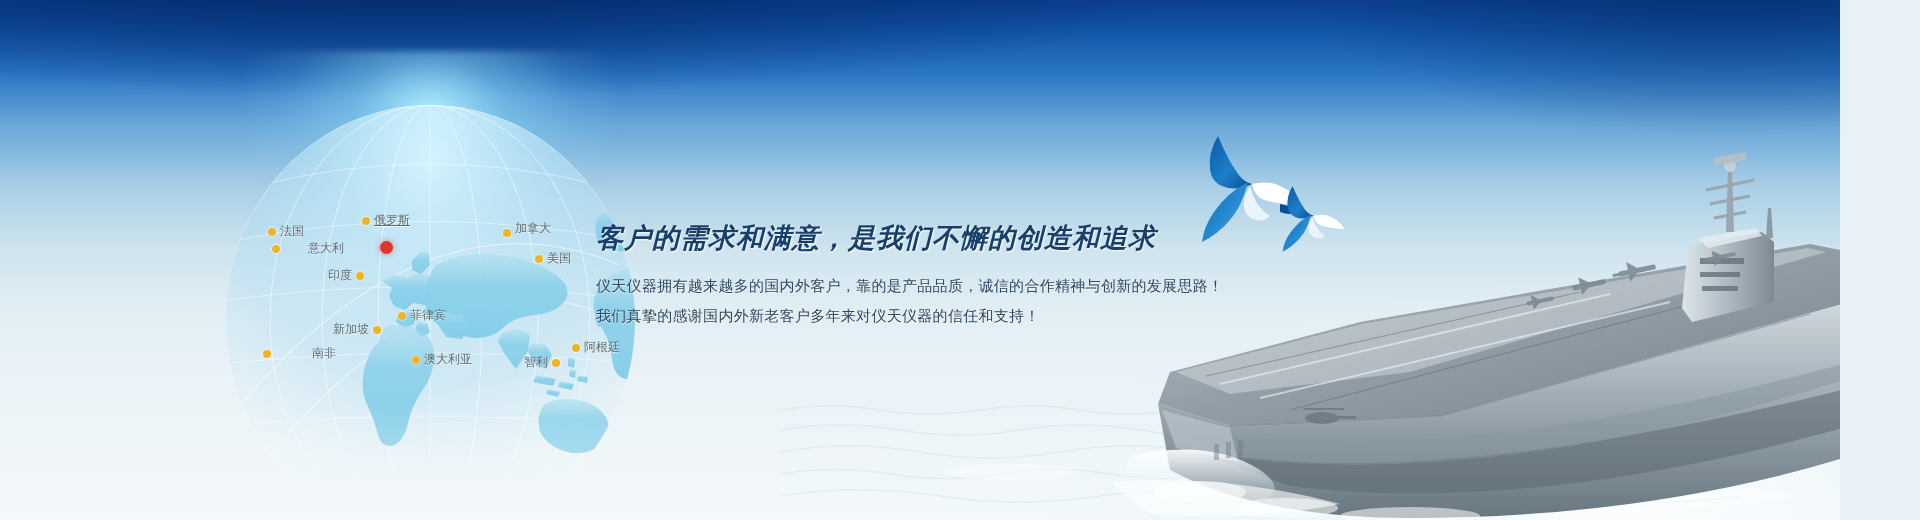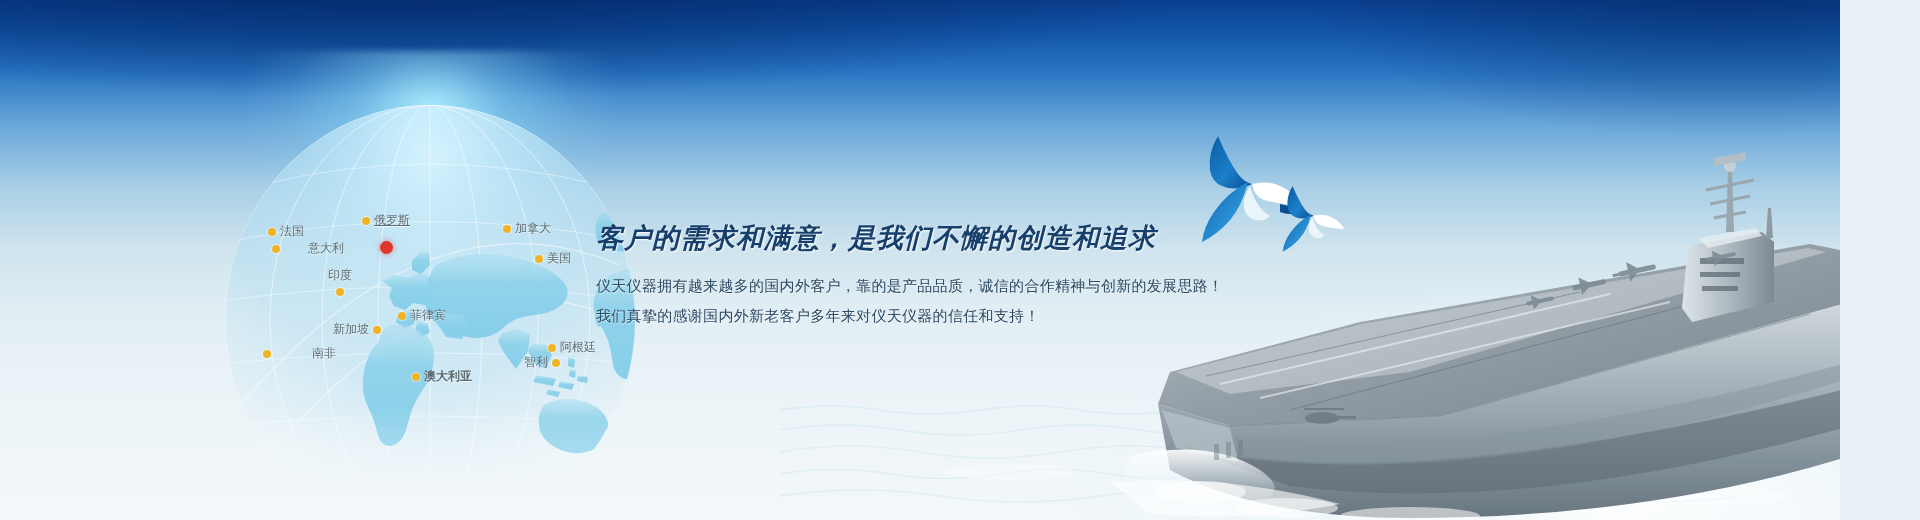--- a/index.html
+++ b/index.html
@@ -221,53 +221,53 @@
       <span class="dot"></span>
     </div>
     <div class="pin rev" style="left:272px; top:240px;gap:28px;">
       <span>意大利</span>
       <span class="dot"></span>
     </div>
     <div class="pin rev" style="left:362px; top:212px;text-decoration:underline;">
       <span>俄罗斯</span>
       <span class="dot"></span>
     </div>
-    <div class="pin rev" style="left:503px; top:220px;">
+    <div class="pin rev" style="left:503px; top:220px;align-items:flex-end;">
       <span>加拿大</span>
       <span class="dot"></span>
     </div>
     <div class="pin rev" style="left:507px; top:250px;margin-left:28px;">
       <span>美国</span>
       <span class="dot"></span>
     </div>
-    <div class="pin" style="left:328px; top:267px;flex-direction:column;">
+    <div class="pin" style="left:328px; top:267px;">
       <span>印度</span>
       <span class="dot"></span>
     </div>
     <div class="pin rev" style="left:398px; top:289px;margin-top:18px;">
       <span>菲律宾</span>
       <span class="dot"></span>
     </div>
     <div class="pin" style="left:333px; top:321px;">
       <span>新加坡</span>
       <span class="dot"></span>
     </div>
     <div class="pin rev" style="left:263px; top:345px;gap:41px;">
       <span>南非</span>
       <span class="dot"></span>
     </div>
-    <div class="pin rev" style="left:412px; top:368px;font-weight:bold;">
+    <div class="pin rev" style="left:412px; top:351px;">
       <span>澳大利亚</span>
       <span class="dot"></span>
     </div>
     <div class="pin" style="left:524px; top:354px;justify-content:space-between;">
       <span>智利</span>
       <span class="dot"></span>
     </div>
-    <div class="pin rev" style="left:548px; top:339px;">
+    <div class="pin rev" style="left:572px; top:339px;">
       <span>阿根廷</span>
       <span class="dot"></span>
     </div>
     <div class="pin home" style="left:380px; top:241px;">
       <span class="dot"></span>
       <span></span>
     </div>
   </div>
 
   <div class="copy">

